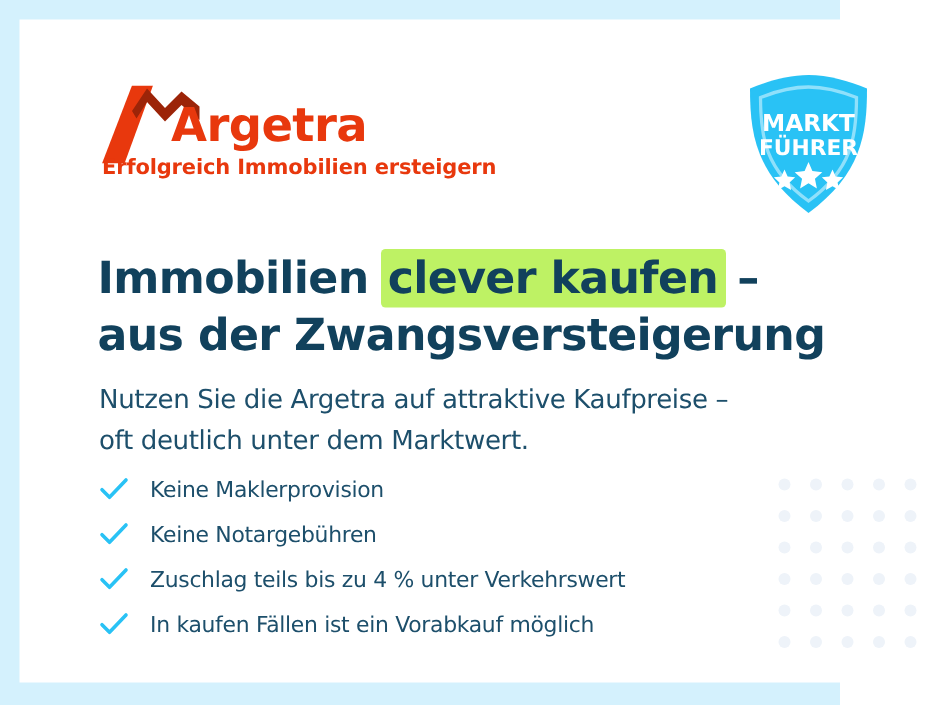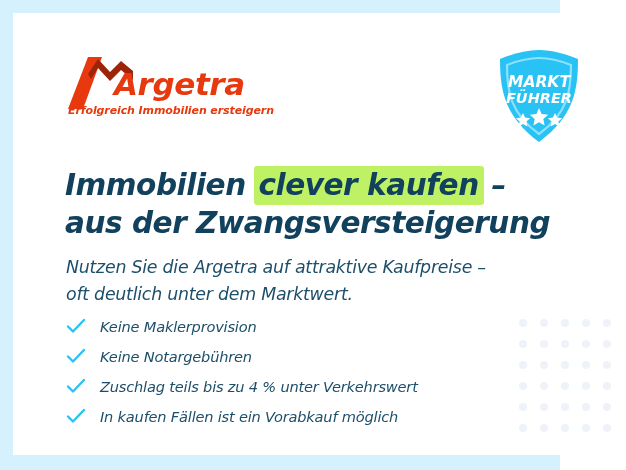--- a/index.html
+++ b/index.html
@@ -14,21 +14,20 @@
     overflow: hidden;
     font-family: "Liberation Sans", sans-serif;
   }
 
   .frame {
     position: relative;
     width: 560px;
     height: 470px;
     background: #d4f1fd;
     box-sizing: border-box;
-    font-style: italic;
   }
 
   .card {
     position: absolute;
     left: 13px;
     top: 13px;
     width: 599px;
     height: 442px;
     background: #ffffff;
     overflow: hidden;
@@ -74,21 +73,21 @@
     font-weight: 700;
     color: #e8380d;
     letter-spacing: -0.4px;
     line-height: 1;
   }
   .logo-tagline {
     position: absolute;
     left: 0px;
     top: 47px;
     font-family: "DejaVu Sans", sans-serif;
-    font-size: 11px;
+    font-size: 14px;
     font-weight: 700;
     color: #e8380d;
     letter-spacing: -0.1px;
     white-space: nowrap;
   }
 
   
   .badge {
     position: absolute;
     left: 481px;

